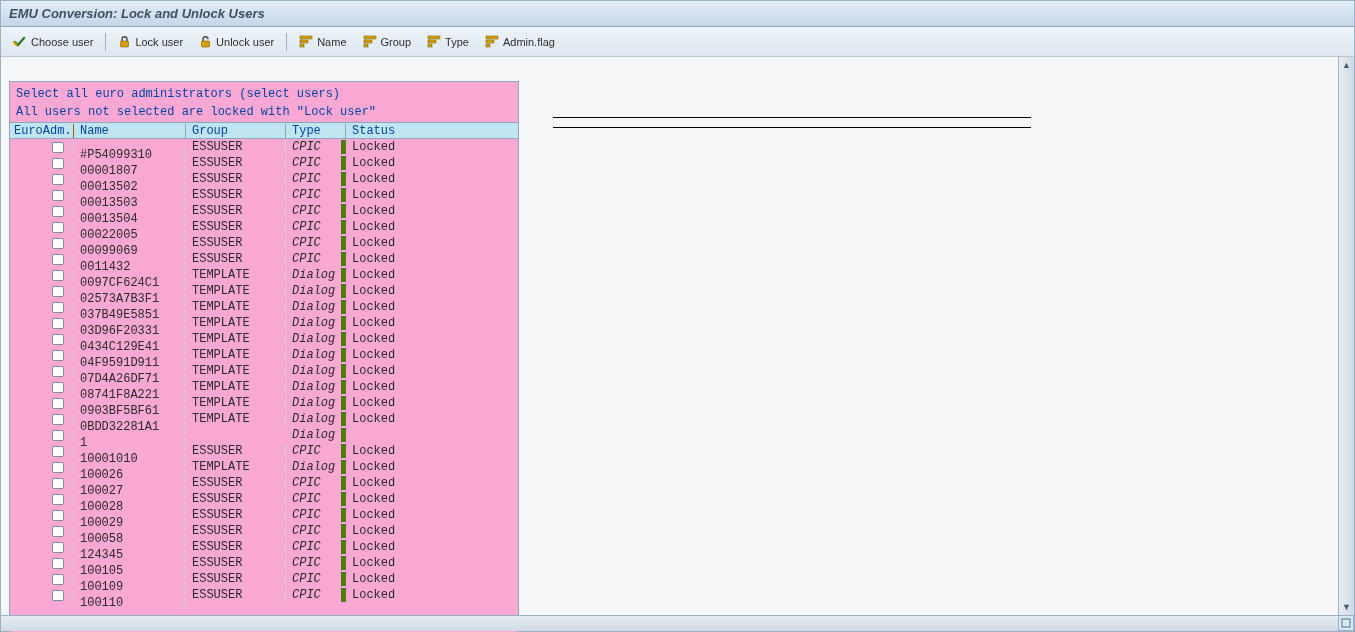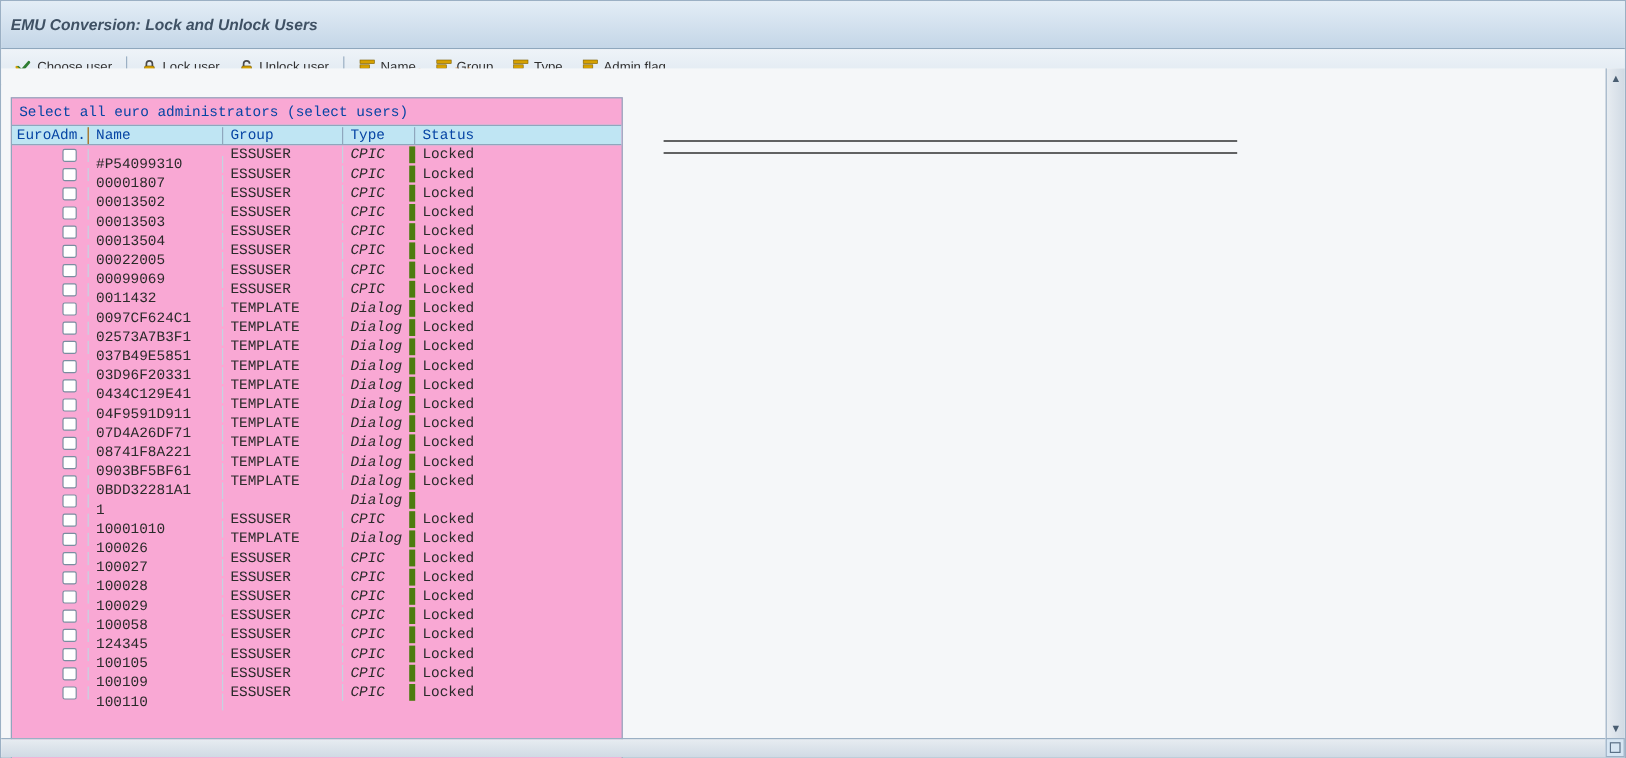--- a/index.html
+++ b/index.html
@@ -10,21 +10,21 @@
       background: #f2f2f2;
       overflow: hidden;
     }
     .window {
       width: 100%; height: 100%;
       border: 1px solid #9bb0c4;
       background: #f5f7f9;
       position: relative;
     }
     .titlebar {
-      height: 40px;
+      height: 26px;
       background: linear-gradient(#e3edf6, #c4d6e7);
       border-bottom: 1px solid #8fa7bd;
       display: flex;
       align-items: center;
       padding: 0 8px;
       font-size: 13px;
       font-weight: bold;
       font-style: italic;
       color: #3f5164;
     }
@@ -248,20 +248,21 @@
       </span>
       <span>Admin.flag</span>
     </div>
   </div>
 
   <div class="watermark">w w . t o   d l . a   n</div>
 
   <div class="content">
     <div class="left-panel">
       <div class="panel-info">Select all euro administrators (select users)</div>
+      <div class="panel-info" style="padding-top:0">All users not selected are locked with "Lock user"</div>
 
       <div class="list-header">
         <div class="h-adm">EuroAdm.</div>
         <div class="h-name">Name</div>
         <div class="h-group">Group</div>
         <div class="h-type">Type</div>
         <div class="h-status">Status</div>
       </div>
 
       <div class="list-body" id="list-body">

